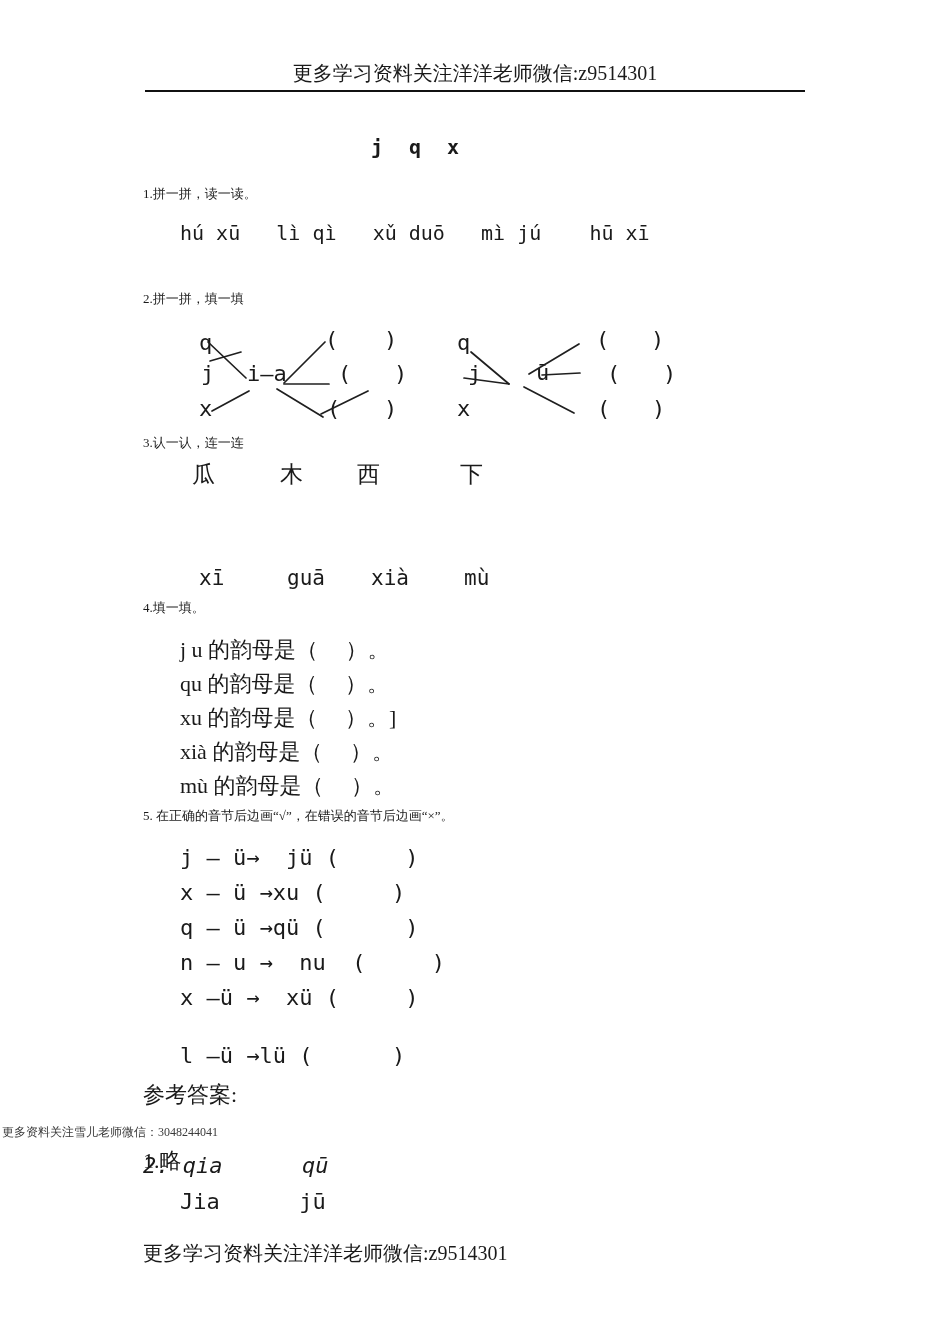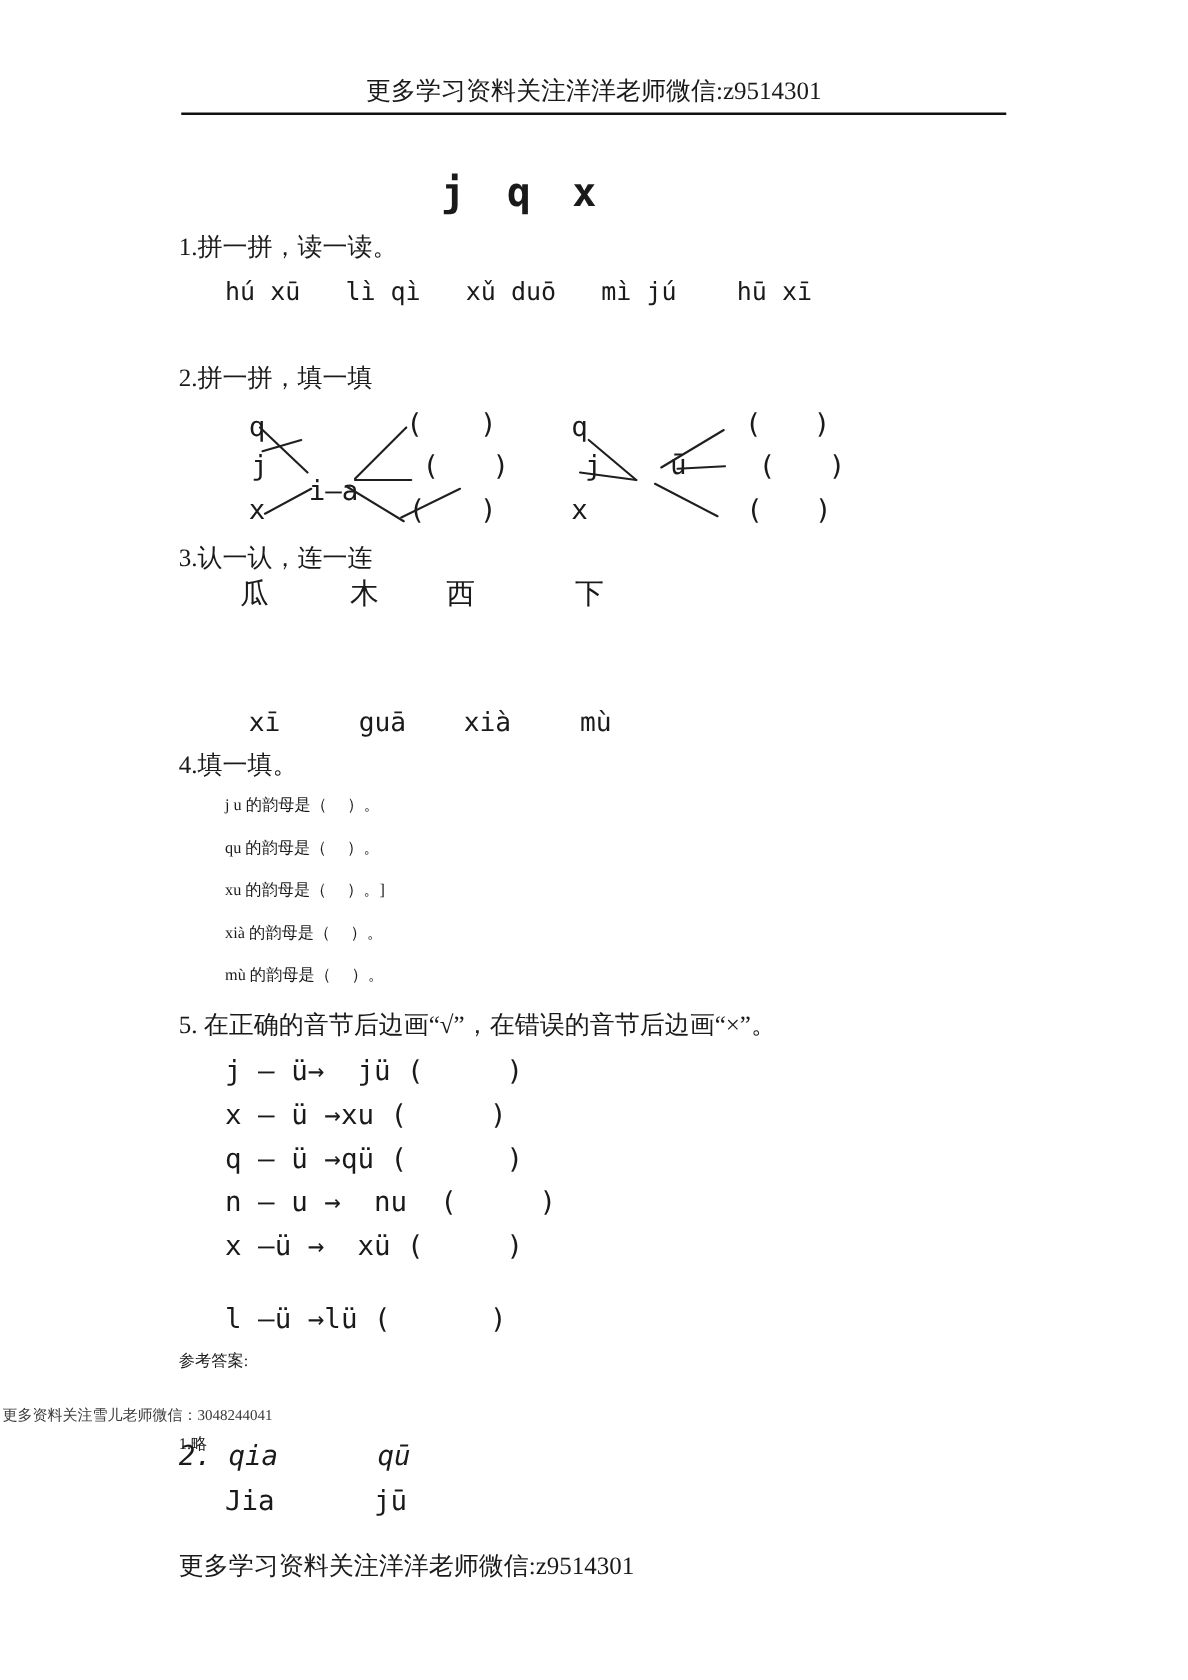--- a/index.html
+++ b/index.html
@@ -2,47 +2,47 @@
 <html><head>
 <meta charset="utf-8">
 <style>
   html,body{margin:0;padding:0;}
   body{
     width:950px;height:1344px;position:relative;background:#ffffff;
     font-family:"Liberation Serif","DejaVu Serif",serif;color:#1a1a1a;
     overflow:hidden;
   }
   .abs{position:absolute;white-space:pre;line-height:1.15;}
-  .cn{font-family:"Liberation Serif","DejaVu Serif",serif;font-size:13px;}
+  .cn{font-family:"Liberation Serif","DejaVu Serif",serif;font-size:22px;}
   .py{font-family:"DejaVu Sans Mono","Liberation Mono",monospace;font-size:21px;}
   .header-text{width:950px;text-align:center;font-size:20px;}
   .header-rule{position:absolute;left:145px;top:90px;width:660px;height:2px;background:#111;}
-  .doc-title{width:830px;text-align:center;font-size:32px;font-weight:bold;
+  .doc-title{width:830px;text-align:center;font-size:20px;font-weight:bold;
     font-family:"DejaVu Sans Mono","Liberation Mono",monospace;word-spacing:14px;}
-  .sec-title{font-size:20px;}
+  .sec-title{font-size:13px;}
   .dg{font-family:"DejaVu Sans Mono","Liberation Mono",monospace;font-size:22px;}
   .wm{font-size:12px;color:#3a3a3a;}
   svg.overlay{position:absolute;left:0;top:0;pointer-events:none;}
 </style>
 </head>
 <body>
 
 <div class="abs cn header-text" style="top:62px;left:0;">更多学习资料关注洋洋老师微信:z9514301</div>
 <div class="header-rule"></div>
 
 <div class="abs doc-title" style="top:136px;left:0;">j q x</div>
 
 <div class="abs cn sec-title" style="left:143px;top:187px;">1.拼一拼，读一读。</div>
 <div class="abs py" style="left:180px;top:222px;font-size:20px;">hú xū   lì qì   xǔ duō   mì jú    hū xī</div>
 
 <div class="abs cn sec-title" style="left:143px;top:292px;">2.拼一拼，填一填</div>
 
 <div class="abs dg" style="left:199px;top:330px;">q</div>
 <div class="abs dg" style="left:201px;top:361px;">j</div>
-<div class="abs dg" style="left:247px;top:361px;margin-top:20px;">i—a</div>
+<div class="abs dg" style="left:247px;top:361px;">i—a</div>
 <div class="abs dg" style="left:199px;top:396px;">x</div>
 <div class="abs dg" style="left:325px;top:327px;">(</div>
 <div class="abs dg" style="left:384px;top:327px;">)</div>
 <div class="abs dg" style="left:338px;top:361px;">(</div>
 <div class="abs dg" style="left:394px;top:361px;">)</div>
 <div class="abs dg" style="left:327px;top:396px;">(</div>
 <div class="abs dg" style="left:384px;top:396px;">)</div>
 
 <div class="abs dg" style="left:457px;top:330px;">q</div>
 <div class="abs dg" style="left:468px;top:361px;">j</div>

